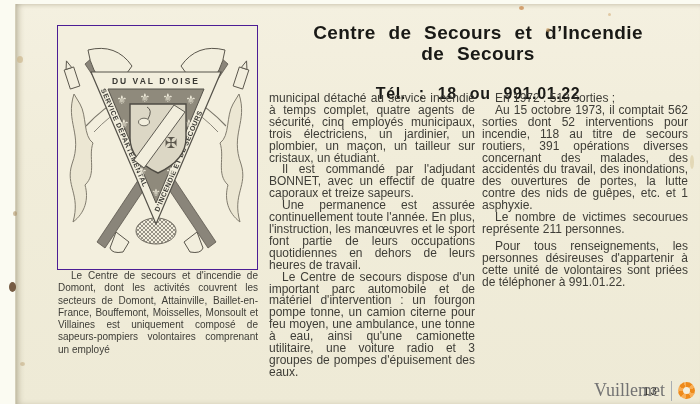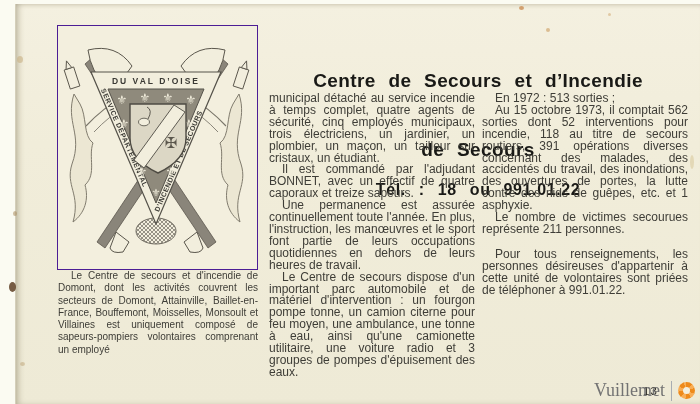--- a/index.html
+++ b/index.html
@@ -27,33 +27,33 @@
 
   
   .caption {
     position:absolute; left:58px; top:270px; width:200px;
     font-size:10px; line-height:12.3px; text-align:justify;
     color:#3e3d37; text-indent:13px;
   }
 
   
   .title { position:absolute; left:262px; top:22px; width:432px; text-align:center; color:#191916; }
-  .title-main { font-size:19px; font-weight:bold; line-height:21px; word-spacing:7px; letter-spacing:.4px;margin-top:48px; }
+  .title-main { font-size:19px; font-weight:bold; line-height:21px; word-spacing:7px; letter-spacing:.4px; }
   .title-tel  { font-size:16px; font-weight:bold; margin-top:21px; word-spacing:8px; letter-spacing:.6px; }
 
   
   .col {
     position:absolute; top:93px; width:206px;
     font-size:12px; line-height:11.9px; text-align:justify; color:#3e3d37;
   }
   .col1 { left:269px; }
   .col2 { left:482px; }
   .col p { margin:0; text-indent:13px; }
   .col p.cont { text-indent:0; }
-  .col p.gap { margin-top:13px; }
+  .col p.gap { margin-top:5px; }
 
   .pagenum {
     position:absolute; left:643px; top:357px;
     font-size:11.5px; font-weight:normal; letter-spacing:1px; color:#2c2b26;margin-top:28px;
   }
 
   
   .watermark { position:absolute; right:5px; bottom:3px; display:flex; align-items:center; gap:6px; }
   .wm-name { font-family:"Liberation Serif", serif; font-size:18px; color:#737373; }
   .wm-sep  { width:1px; height:20px; background:#a8adb2; }

